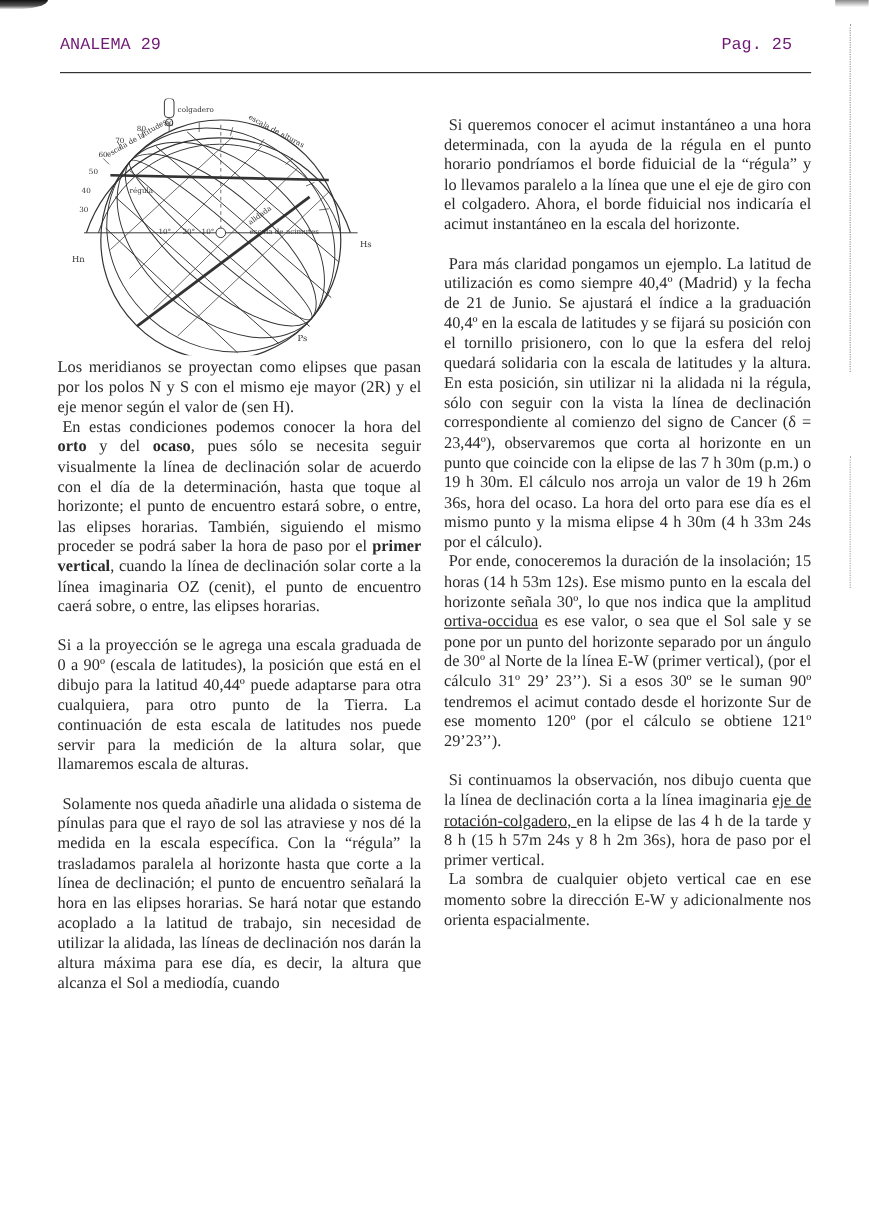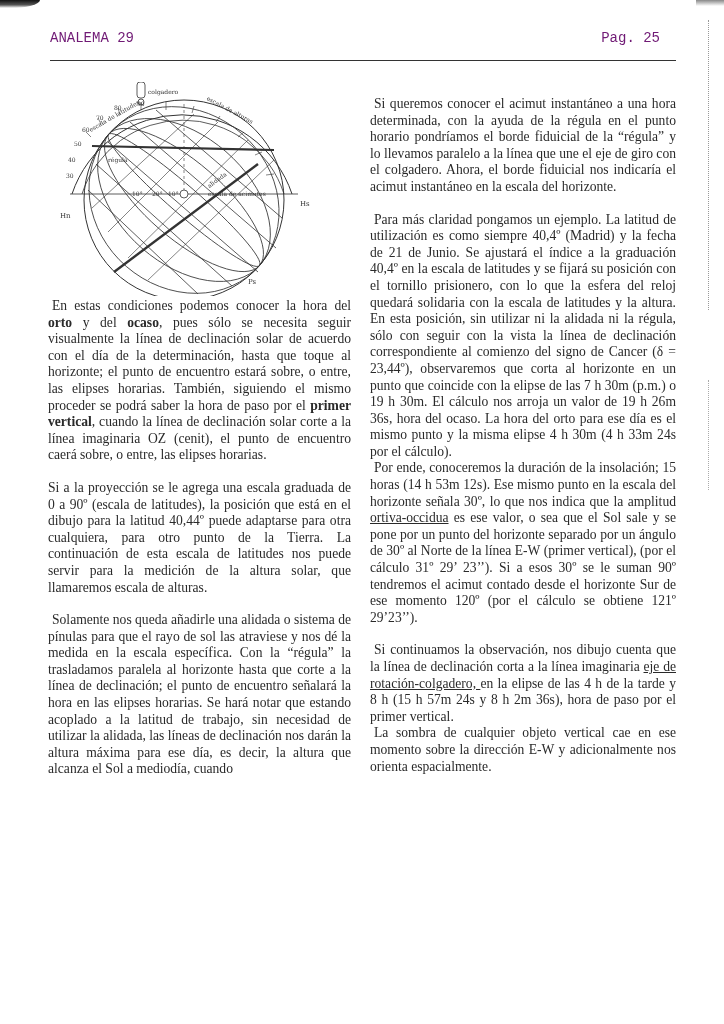--- a/index.html
+++ b/index.html
@@ -140,20 +140,21 @@
     <span class="fig-label" style="left:48px;top:28px;">70</span>
     <span class="fig-label" style="left:34px;top:40px;">60</span>
     <span class="fig-label" style="left:26px;top:54px;">50</span>
     <span class="fig-label" style="left:20px;top:70px;">40</span>
     <span class="fig-label" style="left:18px;top:86px;">30</span>
     <span class="fig-label" style="left:84px;top:104px;">10°</span>
     <span class="fig-label" style="left:104px;top:104px;">20°</span>
     <span class="fig-label" style="left:120px;top:104px;">10°</span>
   </div>
 
+  <p>Los meridianos se proyectan como elipses que pasan por los polos N y S con el mismo eje mayor (2R) y el eje menor según el valor de (sen H).</p>
   <p class="indent"><span>En estas condiciones podemos conocer la hora del </span><b>orto</b><span> y del </span><b>ocaso</b><span>, pues sólo se necesita seguir visualmente la línea de declinación solar de acuerdo con el día de la determinación, hasta que toque al horizonte; el punto de encuentro estará sobre, o entre, las elipses horarias. También, siguiendo el mismo proceder se podrá saber la hora de paso por el </span><b>primer vertical</b><span>, cuando la línea de declinación solar corte a la línea imaginaria OZ (cenit), el punto de encuentro caerá sobre, o entre, las elipses horarias.</span></p>
   <div class="gap"></div>
   <p>Si a la proyección se le agrega una escala graduada de 0 a 90º (escala de latitudes), la posición que está en el dibujo para la latitud 40,44º puede adaptarse para otra cualquiera, para otro punto de la Tierra. La continuación de esta escala de latitudes nos puede servir para la medición de la altura solar, que llamaremos escala de alturas.</p>
   <div class="gap"></div>
   <p class="indent">Solamente nos queda añadirle una alidada o sistema de pínulas para que el rayo de sol las atraviese y nos dé la medida en la escala específica. Con la “régula” la trasladamos paralela al horizonte hasta que corte a la línea de declinación; el punto de encuentro señalará la hora en las elipses horarias. Se hará notar que estando acoplado a la latitud de trabajo, sin necesidad de utilizar la alidada, las líneas de declinación nos darán la altura máxima para ese día, es decir, la altura que alcanza el Sol a mediodía, cuando</p>
 </div>
 
 <div class="column col-right">
   <div class="gap"></div>
   <p class="indent">Si queremos conocer el acimut instantáneo a una hora determinada, con la ayuda de la régula en el punto horario pondríamos el borde fiduicial de la “régula” y lo llevamos paralelo a la línea que une el eje de giro con el colgadero. Ahora, el borde fiduicial nos indicaría el acimut instantáneo en la escala del horizonte.</p>

